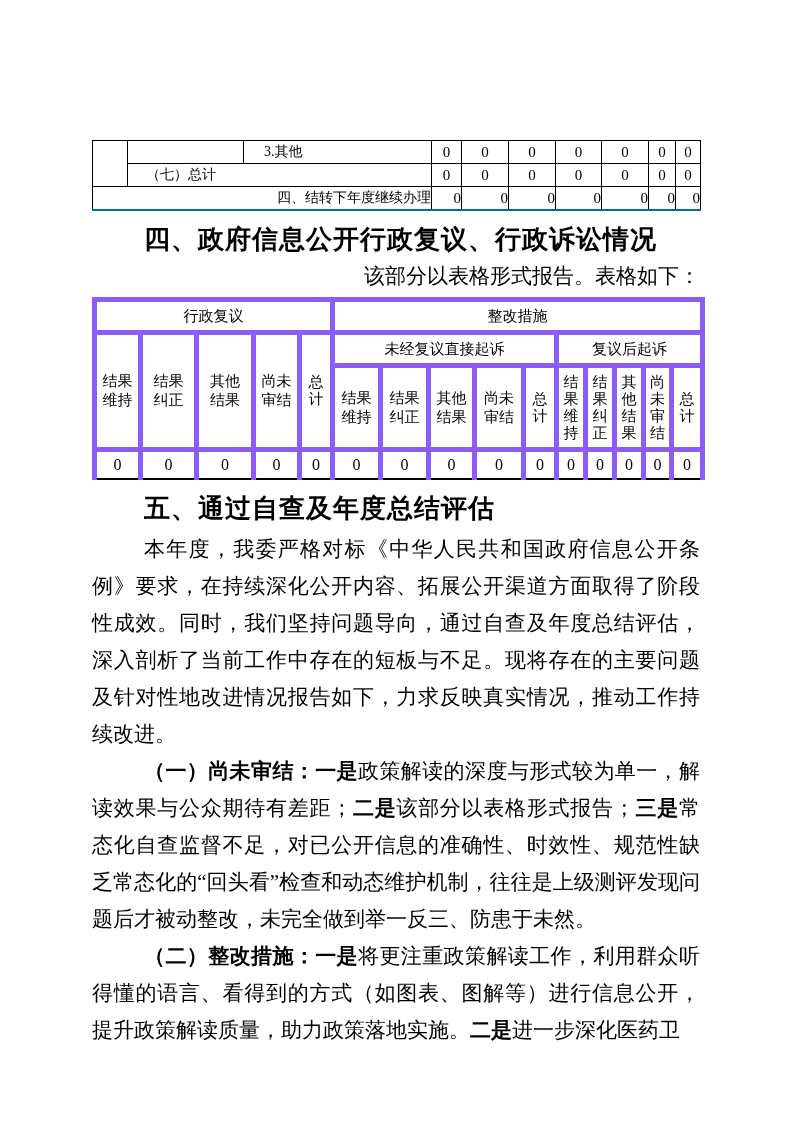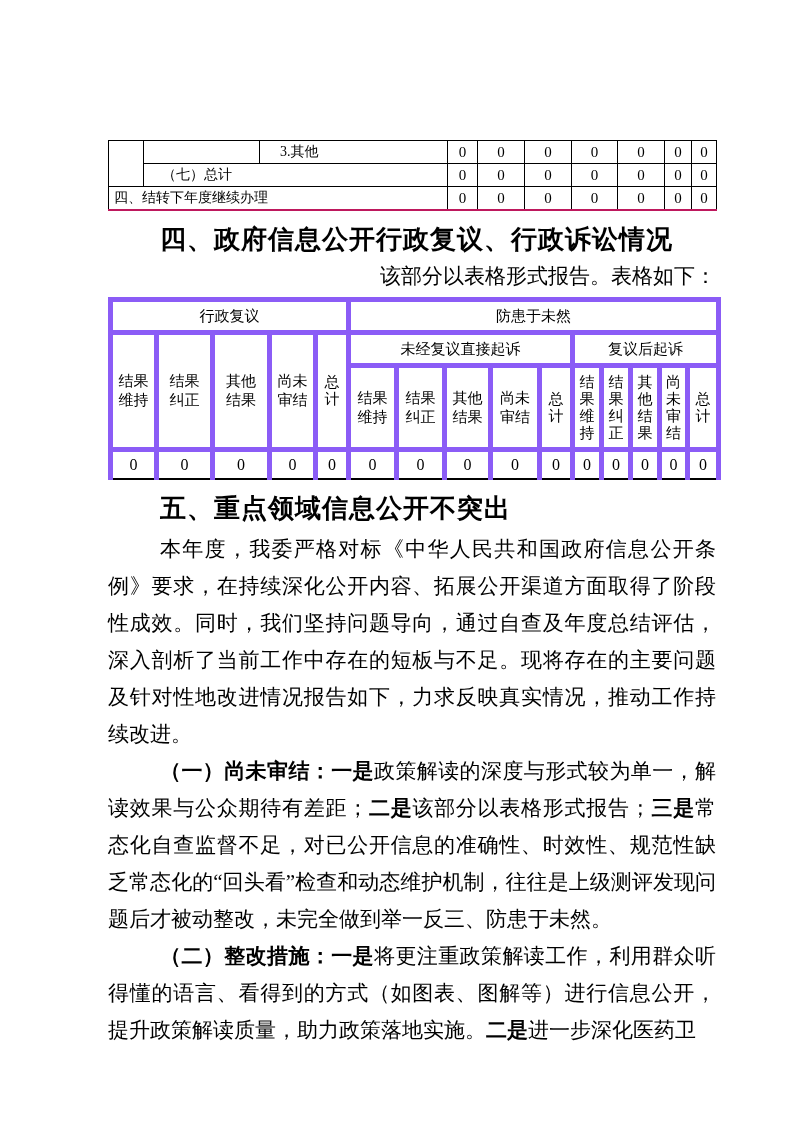--- a/index.html
+++ b/index.html
@@ -1,28 +1,28 @@
 <!DOCTYPE html>
 <html><head>
 <meta charset="utf-8">
 <style>
   html,body{margin:0;padding:0;background:#ffffff;}
   .page{position:relative;width:793px;height:1122px;background:#ffffff;color:#000;overflow:hidden;
         font-family:"Liberation Serif","DejaVu Serif",serif;}
-  .content{position:absolute;left:108px;top:140px;width:608px;}
+  .content{position:absolute;left:92px;top:140px;width:608px;}
 
   
   table.t-top{width:608px;border-collapse:collapse;table-layout:fixed;}
   table.t-top td{border:1px solid #000;height:22px;padding:0;text-align:center;
                  font-size:15px;overflow:hidden;white-space:nowrap;}
   table.t-top td.lbl{text-align:left;font-size:14px;}
   table.t-top td.pad-a{padding-left:20px;}
   table.t-top td.pad-b{padding-left:18px;}
   table.t-top td.pad-c{padding-left:5px;}
-  table.t-top tr:last-child td{border-bottom:2px solid #be185d;}
+  table.t-top tr:last-child td{border-bottom:2px solid #0369a1;text-align:right;}
 
   
   .sec-h{font-family:"Liberation Sans","DejaVu Sans",sans-serif;font-weight:700;
          font-size:26px;line-height:28px;margin:14px 0 0 52px;letter-spacing:1px;}
   .intro{font-size:21px;line-height:30px;margin:8px 0 6px 0;text-indent:52px;text-align:right;}
 
   
   table.t-rev{width:608px;border-collapse:collapse;table-layout:fixed;text-align:center;}
   table.t-rev td{border:5px solid #8b5cf6;padding:0;font-size:15px;vertical-align:middle;overflow:hidden;}
   table.t-rev tr.rA td{height:28px;}
@@ -109,21 +109,21 @@
           <col style="width:33px">
         <col style="width:29px">
           <col style="width:29px">
           <col style="width:29px">
           <col style="width:28px">
           <col style="width:31px">
       </colgroup>
       <tbody>
           <tr class="rA">
         <td colspan="5">行政复议</td>
-        <td colspan="10">防患于未然</td>
+        <td colspan="10">整改措施</td>
       </tr>
       <tr class="rB">
         <td rowspan="2"><span class="w2">结果维持</span></td>
         <td rowspan="2"><span class="w2">结果纠正</span></td>
         <td rowspan="2"><span class="w2">其他结果</span></td>
         <td rowspan="2"><span class="w2">尚未审结</span></td>
         <td rowspan="2"><span class="w1">总计</span></td>
         <td colspan="5">未经复议直接起诉</td>
         <td colspan="5">复议后起诉</td>
       </tr>
@@ -152,19 +152,19 @@
         <td>0</td>
         <td>0</td>
         <td>0</td>
         <td>0</td>
         <td>0</td>
         <td>0</td>
       </tr>
     </tbody>
       </table>
 
-    <div class="sec-h five">五、重点领域信息公开不突出</div>
+    <div class="sec-h five">五、通过自查及年度总结评估</div>
     <p class="bodyp"><span>本年度，我委严格对标《中华人民共和国政府信息公开条例》要求，在持续深化公开内容、拓展公开渠道方面取得了阶段性成效。同时，我们坚持问题导向，通过自查及年度总结评估，深入剖析了当前工作中存在的短板与不足。现将存在的主要问题及针对性地改进情况报告如下，力求反映真实情况，推动工作持续改进。</span></p>
     <p class="bodyp"><span class="b">（一）尚未审结：一是</span><span>政策解读的深度与形式较为单一，解读效果与公众期待有差距；</span><span class="b">二是</span><span>该部分以表格形式报告；</span><span class="b">三是</span><span>常态化自查监督不足，对已公开信息的准确性、时效性、规范性缺乏常态化的“回头看”检查和动态维护机制，往往是上级测评发现问题后才被动整改，未完全做到举一反三、防患于未然。</span></p>
     <p class="bodyp"><span class="b">（二）整改措施：一是</span><span>将更注重政策解读工作，利用群众听得懂的语言、看得到的方式（如图表、图解等）进行信息公开，提升政策解读质量，助力政策落地实施。</span><span class="b">二是</span><span>进一步深化医药卫</span></p>
 
   </div>
 </div>
 
 </body></html>

